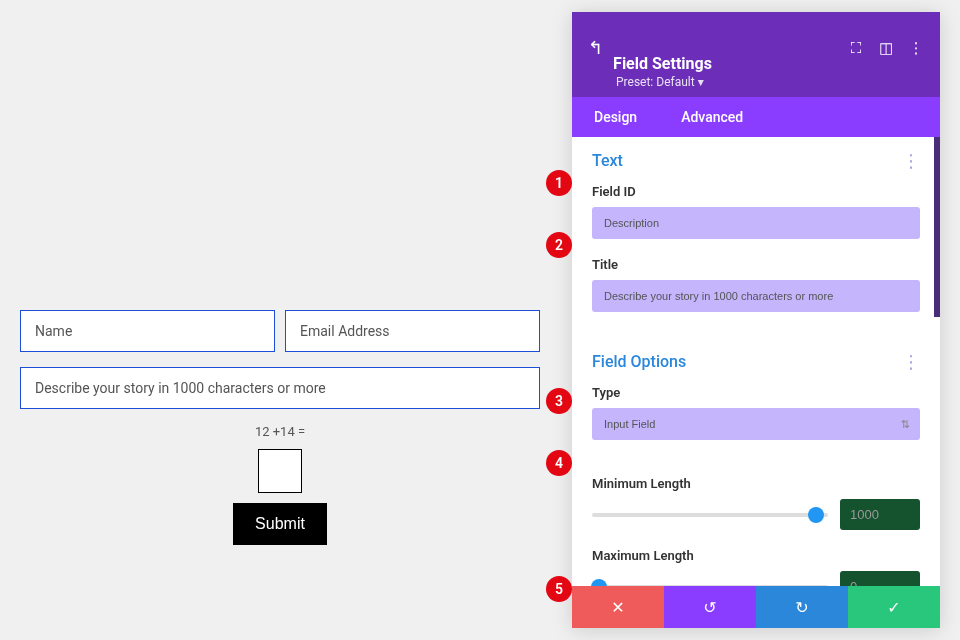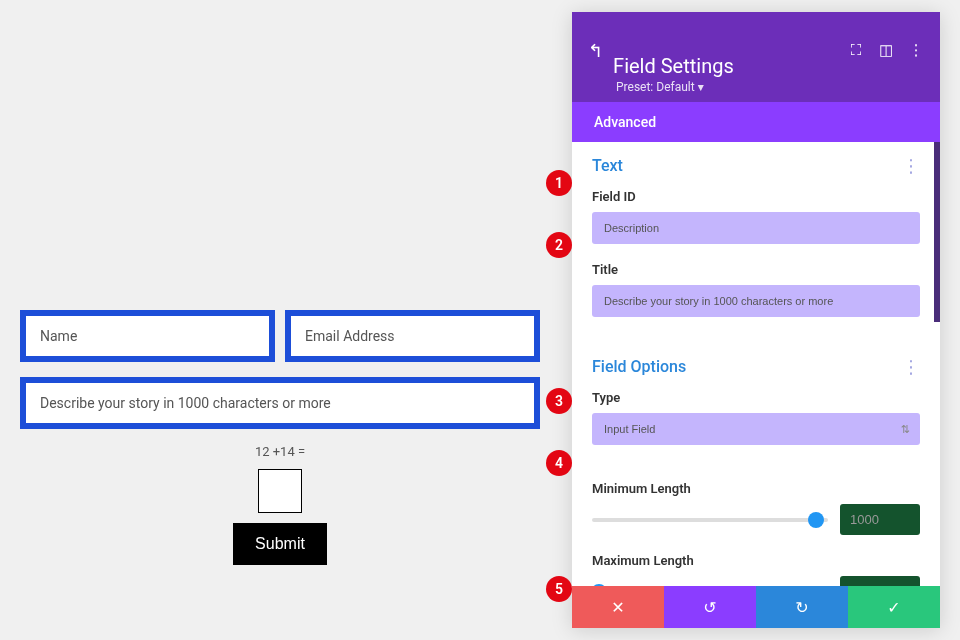--- a/index.html
+++ b/index.html
@@ -1,31 +1,31 @@
 <!DOCTYPE html>
 <html><head>
 <meta charset="utf-8">
 <style>
 * { box-sizing: border-box; margin: 0; padding: 0; }
 body { font-family: -apple-system, BlinkMacSystemFont, "Segoe UI", Roboto, sans-serif; background: #f0f0f0; width: 960px; height: 640px; overflow: hidden; position: relative; }
 .canvas { position: absolute; left: 0; top: 0; width: 560px; height: 640px; padding: 20px; }
 .form-preview { margin-top: 290px; }
 .row { display: flex; gap: 10px; margin-bottom: 15px; }
-.input-box { border: 6px solid #1d4ed8; background: #fff; padding: 12px 14px; font-size: 14px; color: #555; flex: 1; }
+.input-box { border: 1px solid #1d4ed8; background: #fff; padding: 12px 14px; font-size: 14px; color: #555; flex: 1; }
 .row2 .input-box { flex: 1; }
 .captcha-row { display: flex; align-items: center; justify-content: flex-end; gap: 10px; margin-top: 10px; flex-direction: column; }
 .captcha-text { font-size: 13px; color: #555; }
 .captcha-box { width: 44px; height: 44px; border: 1px solid #000; background: #fff; }
 .submit-btn { background: #000; color: #fff; padding: 12px 22px; font-size: 16px; border: none; cursor: pointer; }
 
 .panel { position: absolute; right: 20px; top: 12px; width: 368px; height: 616px; background: #fff; box-shadow: 0 2px 20px rgba(0,0,0,.15); display: flex; flex-direction: column; }
 .panel-header { background: #6c2eb9; color: #fff; padding: 10px 16px 8px; }
 .header-top { display: flex; align-items: center; gap: 10px; }
 .back-icon { font-size: 18px; cursor: pointer; }
-.panel-title { font-size: 20px; font-weight: 400; flex: 1; margin-top: 32px; }
+.panel-title { font-size: 16px; font-weight: 700; flex: 1; margin-top: 32px; }
 .header-icons { display: flex; gap: 14px; font-size: 15px; }
 .header-icon { cursor: pointer; width: 16px; height: 16px; display: flex; align-items: center; justify-content: center; }
 .preset { font-size: 12px; opacity: .85; margin-top: 2px; margin-left: 28px; }
 .tabs { background: #8b3dff; display: flex; color: #fff; font-size: 14px; }
 .tab { padding: 12px 22px; cursor: pointer; font-weight: 500; }
 .tab.active { background: #6c2eb9; font-weight: 700; }
 .panel-body { flex: 1; overflow-y: auto; padding: 0; position: relative; }
 .scroll-indicator { position:absolute; right:0; top:0; width:6px; height:180px; background:#4a2d7a; }
 .section { padding: 14px 20px 8px; }
 .section-head { display: flex; justify-content: space-between; align-items: center; margin-bottom: 14px; }
@@ -75,20 +75,21 @@
       <span class="panel-title">Field Settings</span>
       <div class="header-icons">
         <span class="header-icon">⛶</span>
         <span class="header-icon">◫</span>
         <span class="header-icon">⋮</span>
       </div>
     </div>
     <div class="preset">Preset: Default ▾</div>
   </div>
   <div class="tabs">
+    <div class="tab">Design</div>
     <div class="tab">Advanced</div>
   </div>
   <div class="panel-body">
     <div class="scroll-indicator"></div>
     <div class="section">
       <div class="section-head">
         <span class="section-title">Text</span>
         <span class="kebab">⋮</span>
       </div>
       <div class="field-label">Field ID</div>

